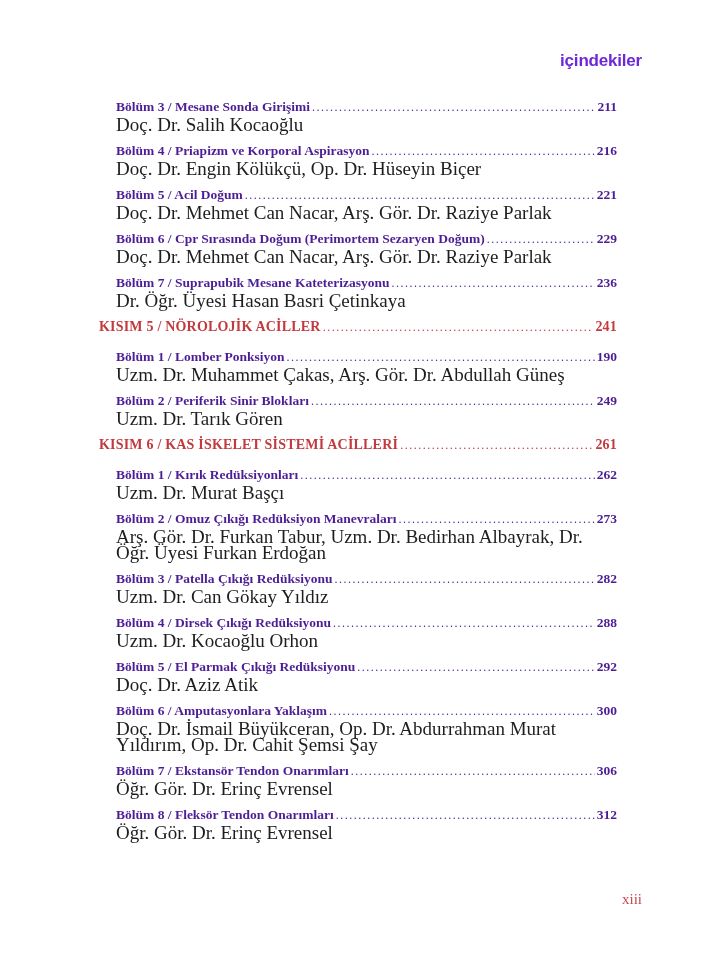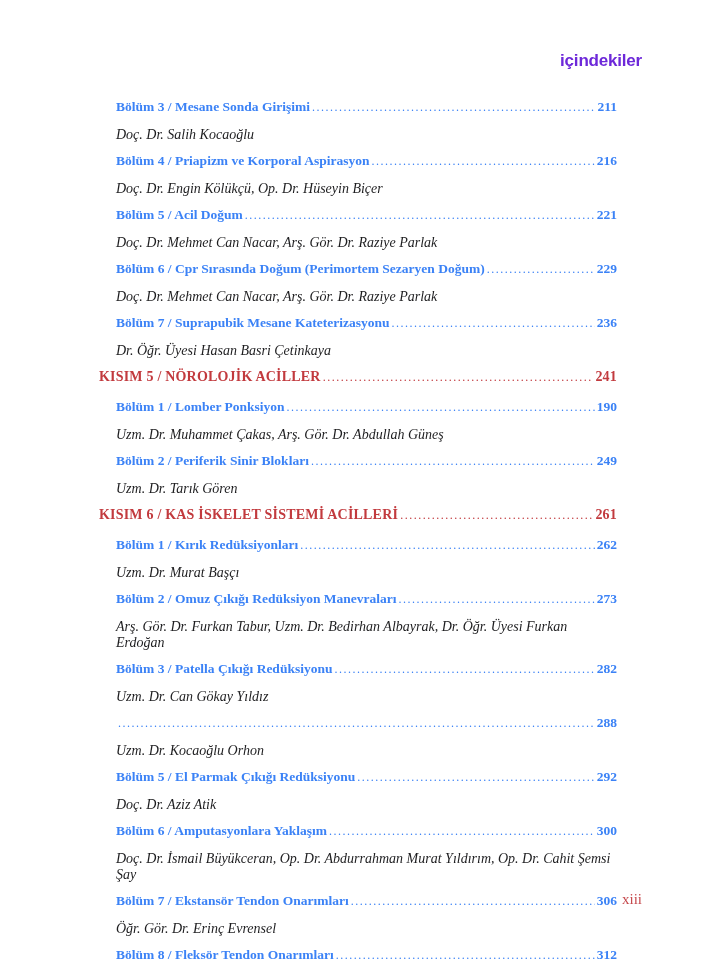--- a/index.html
+++ b/index.html
@@ -37,39 +37,38 @@
   .entry {
     margin: 0 0 10px 0;
     padding-left: 17px;
   }
   .entry .trow {
     display: flex;
     align-items: baseline;
     font-weight: 700;
     font-size: 13.5px;
     line-height: 16px;
-    color: #3b82f6;
+    color: #4c1d95;
   }
   .title { flex: 0 0 auto; }
   .dots {
     flex: 1 1 auto;
     overflow: hidden;
     white-space: nowrap;
     font-weight: 400;
     font-size: 12px;
     letter-spacing: 1.5px;
     padding: 0 1px 0 2px;
   }
   .pagenum { flex: 0 0 auto; padding-left: 2px; }
   .authors {
-    font-size: 14px;
+    font-size: 19px;
     line-height: 16px;
-    margin-top: 12px;
+    margin-top: 2px;
     color: #1e1e20;
-    font-style: italic;
   }
   .page-footer {
     position: absolute;
     top: 891px; right: 68px;
     font-size: 15px;
     color: #c64a4e;
   }
 </style>
 </head>
 <body>
@@ -162,20 +161,21 @@
     <div class="entry">
       <div class="trow">
         <span class="title">Bölüm 3 / Patella Çıkığı Redüksiyonu</span>
         <span class="dots">............................................................................................................................................................................................................................</span>
         <span class="pagenum">282</span>
       </div>
       <div class="authors">Uzm. Dr. Can Gökay Yıldız</div>
     </div>
     <div class="entry">
       <div class="trow">
+        <span class="title">Bölüm 4 / Dirsek Çıkığı Redüksiyonu</span>
         <span class="dots">............................................................................................................................................................................................................................</span>
         <span class="pagenum">288</span>
       </div>
       <div class="authors">Uzm. Dr. Kocaoğlu Orhon</div>
     </div>
     <div class="entry">
       <div class="trow">
         <span class="title">Bölüm 5 / El Parmak Çıkığı Redüksiyonu</span>
         <span class="dots">............................................................................................................................................................................................................................</span>
         <span class="pagenum">292</span>

